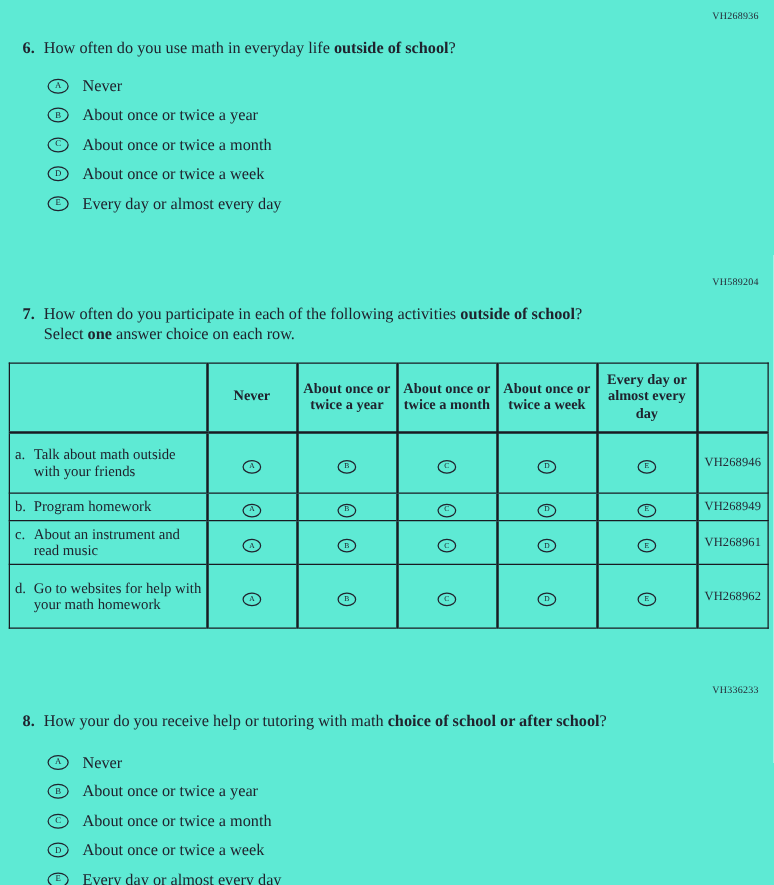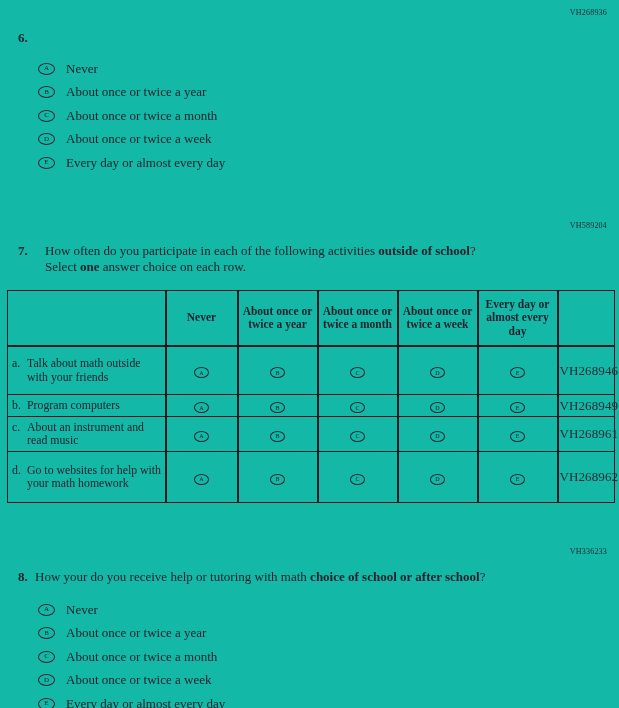--- a/index.html
+++ b/index.html
@@ -1,29 +1,29 @@
 <!DOCTYPE html>
 <html><head>
 <meta charset="utf-8">
 <style>
   html,body { margin:0; padding:0; background:#ffffff; }
   .page {
-    position:relative; width:619px; height:708px; background:#14b8a6;
+    position:relative; width:619px; height:708px; background:#5eead4;
     color:#20232e; font-family:"Liberation Serif","DejaVu Serif",serif;
     font-size:13px; overflow:hidden;
   }
   .code { text-align:right; font-size:8px; letter-spacing:.2px; padding-right:12px; color:#262a36; }
   .code-q6 { margin-top:8px; }
   .code-q7 { margin-top:47px;padding-left:15px; }
   .code-q8 { margin-top:44px; }
   .q { display:flex; margin:13px 0 0 18px; line-height:1.22; }
   .q-num { font-weight:bold; width:17px; flex-shrink:0; }
   .q-text b { font-weight:bold; }
   .q6-text { max-width:560px; }
-  .q7-text { max-width:462px;margin-left:10px; }
+  .q7-text { max-width:462px; }
   .q8-text { max-width:520px; }
   .options { margin:11px 0 0 38px; }
   .options-q8 { margin-top:13px; }
   .option { display:flex; align-items:center; height:23.5px; }
   .oval {
     display:inline-flex; align-items:center; justify-content:center;
     width:15px; height:10px; border:1.2px solid #20232e; border-radius:50%;
     font-size:7px; line-height:1; margin-right:11px; flex-shrink:0;
   }
   .opt-label { font-size:13px; }
@@ -42,31 +42,32 @@
   tbody tr:nth-child(4) td { height:46px; }
   td.label { font-size:11.8px; vertical-align:middle; padding:2px 2px; line-height:1.15; }
   .row-label { display:flex; }
   .row-letter { width:15px; flex-shrink:0; padding-left:2px; }
   td.ans { text-align:center; vertical-align:middle; }
   .oval-sm {
     display:inline-flex; align-items:center; justify-content:center;
     width:13px; height:9px; border:1.1px solid #20232e; border-radius:50%;
     font-size:6px; line-height:1;
   }
-  td.codecell, th.codecell { font-size:13px; text-align:left; vertical-align:middle; color:#262a36; padding:0 1px; letter-spacing:.1px;margin-top:20px; }
+  td.codecell, th.codecell { font-size:10px; text-align:center; vertical-align:middle; color:#262a36; padding:0 1px; letter-spacing:.1px;margin-top:20px; }
 </style>
 </head>
 <body>
 
 <div class="page">
 
   <div class="code code-q6">VH268936</div>
 
   <div class="q">
     <span class="q-num">6.</span>
+    <div class="q-text q6-text"><span>How often do you use math in everyday life </span><b>outside of school</b><span>?</span></div>
   </div>
 
   <div class="options">
       <div class="option">
         <span class="oval">A</span>
         <span class="opt-label">Never</span>
       </div>
       <div class="option">
         <span class="oval">B</span>
         <span class="opt-label">About once or twice a year</span>
@@ -126,21 +127,21 @@
             <td class="ans"><span class="oval-sm">B</span></td>
             <td class="ans"><span class="oval-sm">C</span></td>
             <td class="ans"><span class="oval-sm">D</span></td>
             <td class="ans"><span class="oval-sm">E</span></td>
             <td class="codecell">VH268946</td>
           </tr>
           <tr>
             <td class="label">
               <div class="row-label">
                 <span class="row-letter">b.</span>
-                <span class="row-text">Program computers</span>
+                <span class="row-text">Program homework</span>
               </div>
             </td>
             <td class="ans"><span class="oval-sm">A</span></td>
             <td class="ans"><span class="oval-sm">B</span></td>
             <td class="ans"><span class="oval-sm">C</span></td>
             <td class="ans"><span class="oval-sm">D</span></td>
             <td class="ans"><span class="oval-sm">E</span></td>
             <td class="codecell">VH268949</td>
           </tr>
           <tr>

